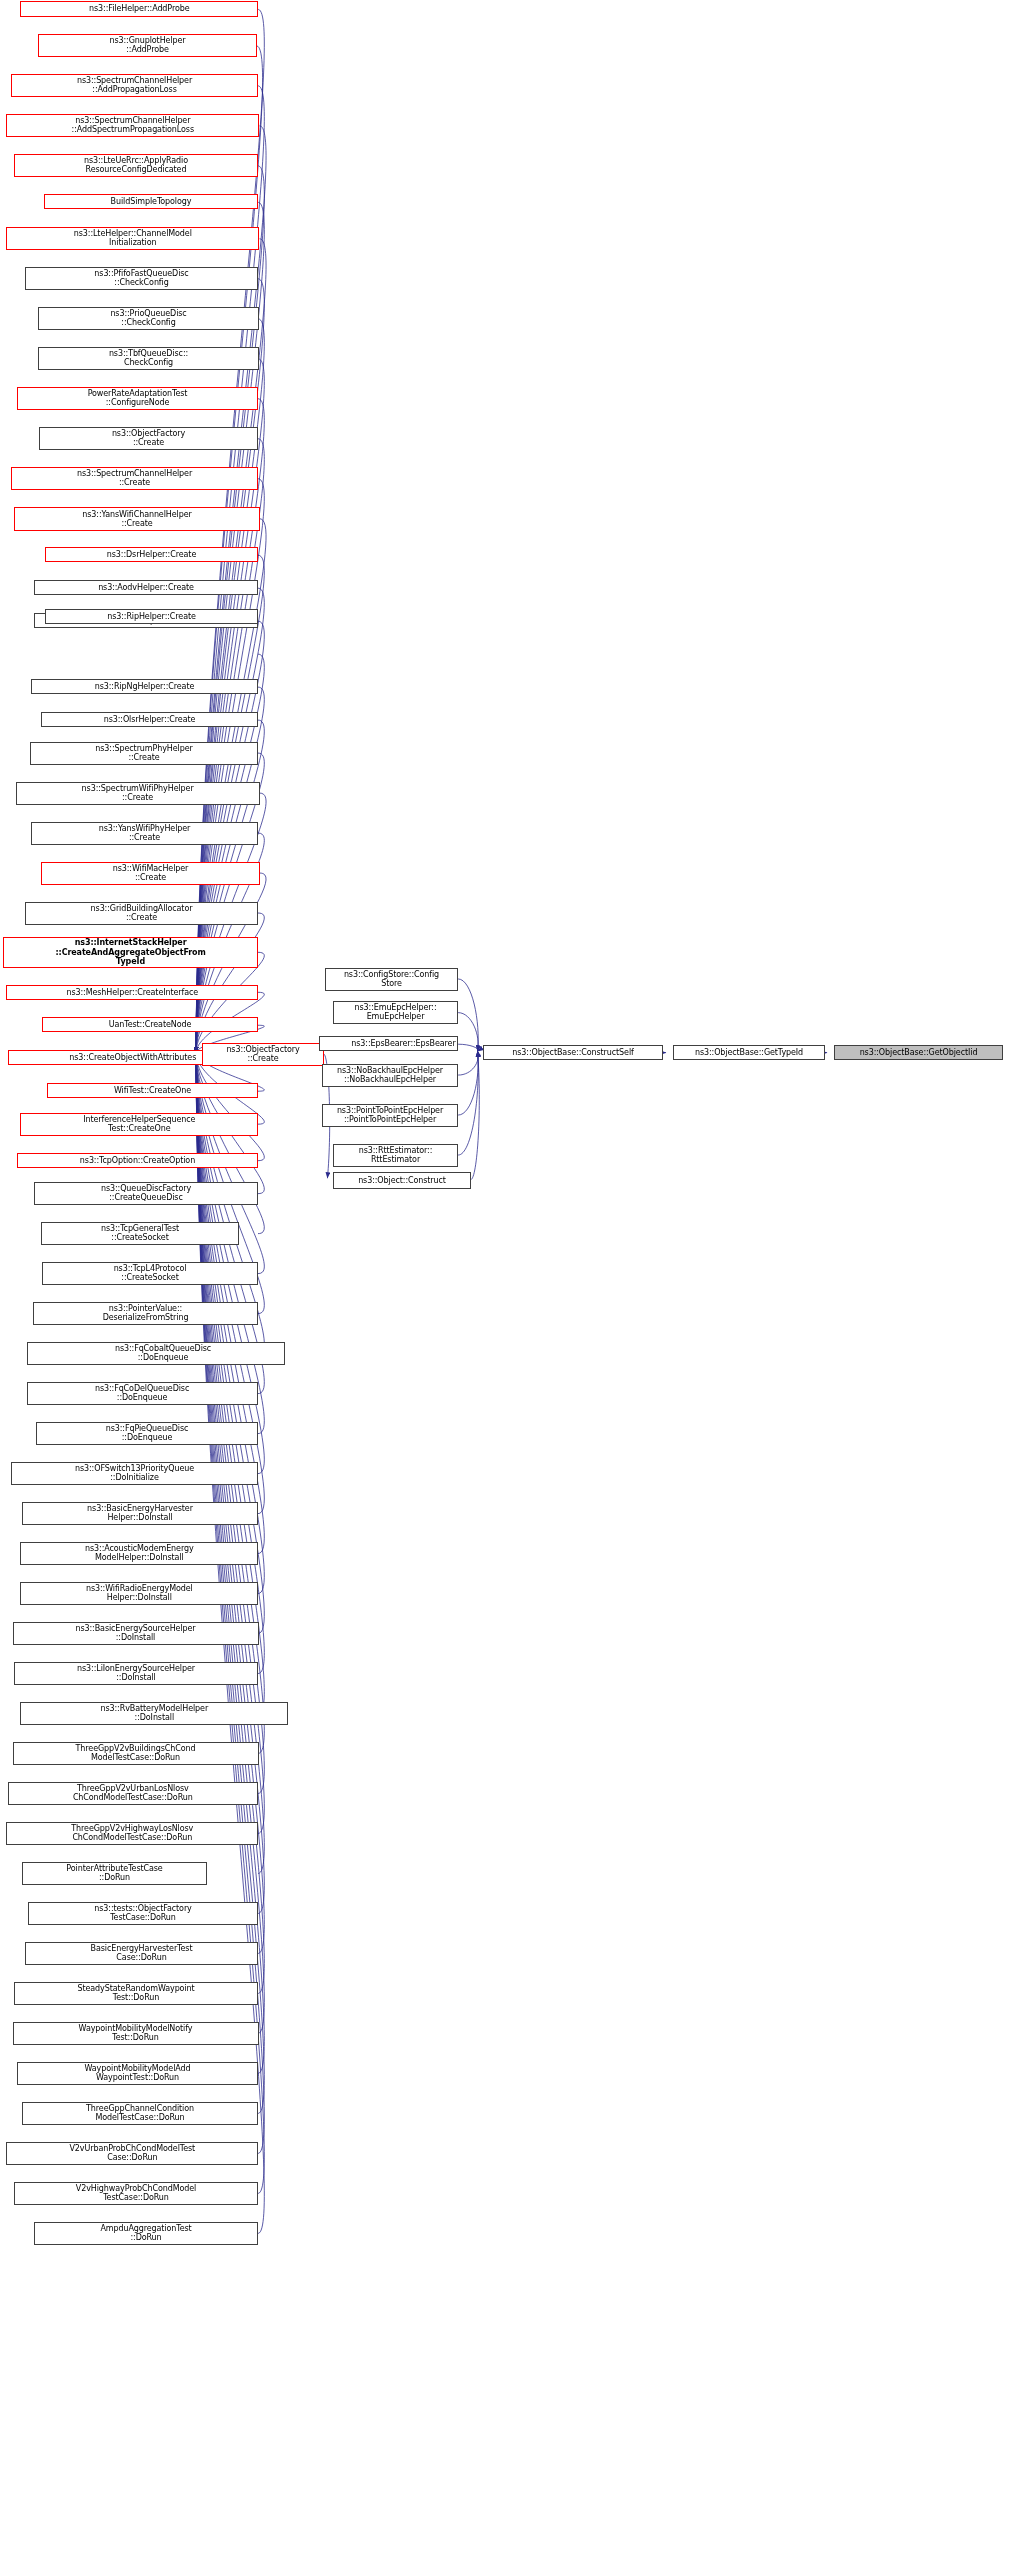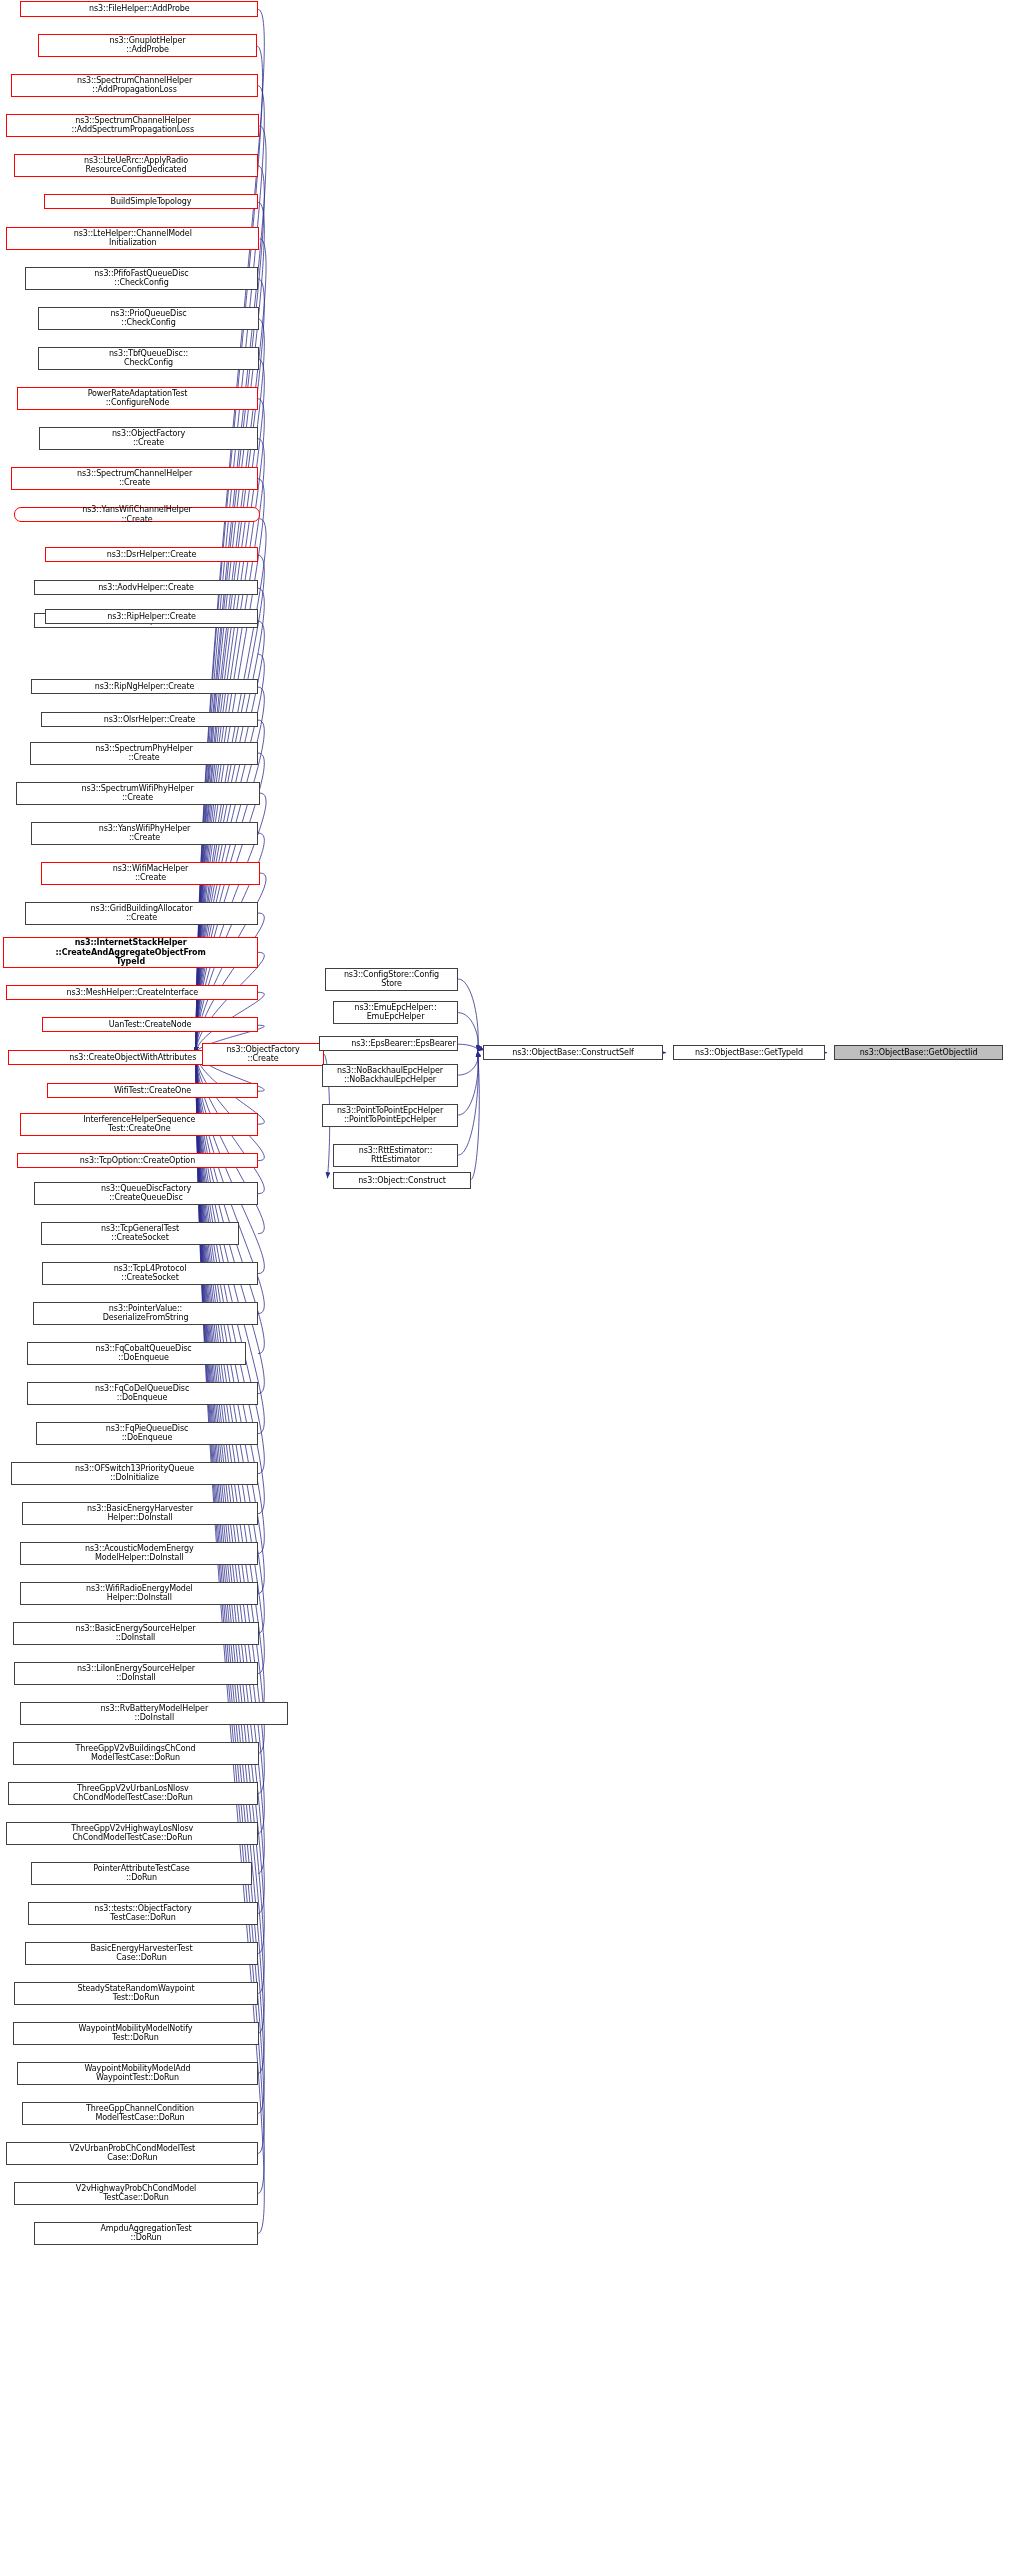--- a/index.html
+++ b/index.html
@@ -132,21 +132,21 @@
     <div class="node gray" style="left: 38px; top: 307px; width: 221px; height: 22.5px;">ns3::PrioQueueDisc
 ::CheckConfig</div>
     <div class="node gray" style="left: 38px; top: 347px; width: 221px; height: 22.5px;">ns3::TbfQueueDisc::
 CheckConfig</div>
     <div class="node red" style="left: 17px; top: 387px; width: 241px; height: 22.5px;">PowerRateAdaptationTest
 ::ConfigureNode</div>
     <div class="node gray" style="left: 39px; top: 427px; width: 219px; height: 22.5px;">ns3::ObjectFactory
 ::Create</div>
     <div class="node red" style="left: 11px; top: 467px; width: 247px; height: 22.5px;">ns3::SpectrumChannelHelper
 ::Create</div>
-    <div class="node red" style="left: 14px; top: 507px; width: 246px; height: 15px; border-radius: 7px;">ns3::YansWifiChannelHelper
+    <div class="node red" style="left: 14px; top: 507px; width: 246px; height: 24px;">ns3::YansWifiChannelHelper
 ::Create</div>
     <div class="node red" style="left: 45px; top: 547px; width: 213px; height: 15.4px;">ns3::DsrHelper::Create</div>
     <div class="node gray" style="left: 34px; top: 580px; width: 224px; height: 15.4px;">ns3::AodvHelper::Create</div>
     <div class="node gray" style="left: 34px; top: 613px; width: 224px; height: 15.4px;">ns3::DsdvHelper::Create</div>
     <div class="node gray" style="left: 45px; top: 609px; width: 213px; height: 15.4px;">ns3::RipHelper::Create</div>
     <div class="node gray" style="left: 31px; top: 679px; width: 227px; height: 15.4px;">ns3::RipNgHelper::Create</div>
     <div class="node gray" style="left: 41px; top: 712px; width: 217px; height: 15.4px;">ns3::OlsrHelper::Create</div>
     <div class="node gray" style="left: 30px; top: 742px; width: 228px; height: 22.5px;">ns3::SpectrumPhyHelper
 ::Create</div>
     <div class="node gray" style="left: 15.6px; top: 782px; width: 244px; height: 22.5px;">ns3::SpectrumWifiPhyHelper
@@ -168,21 +168,21 @@
 Test::CreateOne</div>
     <div class="node red" style="left: 17px; top: 1153px; width: 241px; height: 15.4px;">ns3::TcpOption::CreateOption</div>
     <div class="node gray" style="left: 34px; top: 1182px; width: 224px; height: 22.5px;">ns3::QueueDiscFactory
 ::CreateQueueDisc</div>
     <div class="node gray" style="left: 41px; top: 1222px; width: 198px; height: 22.5px;">ns3::TcpGeneralTest
 ::CreateSocket</div>
     <div class="node gray" style="left: 42px; top: 1262px; width: 216px; height: 22.5px;">ns3::TcpL4Protocol
 ::CreateSocket</div>
     <div class="node gray" style="left: 33px; top: 1302px; width: 225px; height: 22.5px;">ns3::PointerValue::
 DeserializeFromString</div>
-    <div class="node gray" style="left: 26.6px; top: 1342px; width: 219px; height: 22.5px; padding-left: 17px;">ns3::FqCobaltQueueDisc
+    <div class="node gray" style="left: 26.6px; top: 1342px; width: 258px; height: 22.5px; padding-left: 17px;">ns3::FqCobaltQueueDisc
 ::DoEnqueue</div>
     <div class="node gray" style="left: 26.6px; top: 1382px; width: 231px; height: 22.5px;">ns3::FqCoDelQueueDisc
 ::DoEnqueue</div>
     <div class="node gray" style="left: 36px; top: 1422px; width: 222px; height: 22.5px;">ns3::FqPieQueueDisc
 ::DoEnqueue</div>
     <div class="node gray" style="left: 11px; top: 1462px; width: 247px; height: 22.5px;">ns3::OFSwitch13PriorityQueue
 ::DoInitialize</div>
     <div class="node gray" style="left: 22px; top: 1502px; width: 236px; height: 22.5px;">ns3::BasicEnergyHarvester
 Helper::DoInstall</div>
     <div class="node gray" style="left: 20.3px; top: 1542px; width: 238px; height: 22.5px;">ns3::AcousticModemEnergy
@@ -194,21 +194,21 @@
     <div class="node gray" style="left: 14px; top: 1662px; width: 244px; height: 22.5px;">ns3::LiIonEnergySourceHelper
 ::DoInstall</div>
     <div class="node gray" style="left: 20.3px; top: 1702px; width: 268px; height: 22.5px;">ns3::RvBatteryModelHelper
 ::DoInstall</div>
     <div class="node gray" style="left: 12.5px; top: 1742px; width: 246px; height: 22.5px;">ThreeGppV2vBuildingsChCond
 ModelTestCase::DoRun</div>
     <div class="node gray" style="left: 7.8px; top: 1782px; width: 250px; height: 22.5px;">ThreeGppV2vUrbanLosNlosv
 ChCondModelTestCase::DoRun</div>
     <div class="node gray" style="left: 6.3px; top: 1822px; width: 252px; height: 22.5px;">ThreeGppV2vHighwayLosNlosv
 ChCondModelTestCase::DoRun</div>
-    <div class="node gray" style="left: 31px; top: 1862px; width: 221px; height: 22.5px;">PointerAttributeTestCase
+    <div class="node gray" style="left: 22px; top: 1862px; width: 185px; height: 22.5px;">PointerAttributeTestCase
 ::DoRun</div>
     <div class="node gray" style="left: 28px; top: 1902px; width: 230px; height: 22.5px;">ns3::tests::ObjectFactory
 TestCase::DoRun</div>
     <div class="node gray" style="left: 25px; top: 1942px; width: 233px; height: 22.5px;">BasicEnergyHarvesterTest
 Case::DoRun</div>
     <div class="node gray" style="left: 14px; top: 1982px; width: 244px; height: 22.5px;">SteadyStateRandomWaypoint
 Test::DoRun</div>
     <div class="node gray" style="left: 12.5px; top: 2022px; width: 246px; height: 22.5px;">WaypointMobilityModelNotify
 Test::DoRun</div>
     <div class="node gray" style="left: 17px; top: 2062px; width: 241px; height: 22.5px;">WaypointMobilityModelAdd

